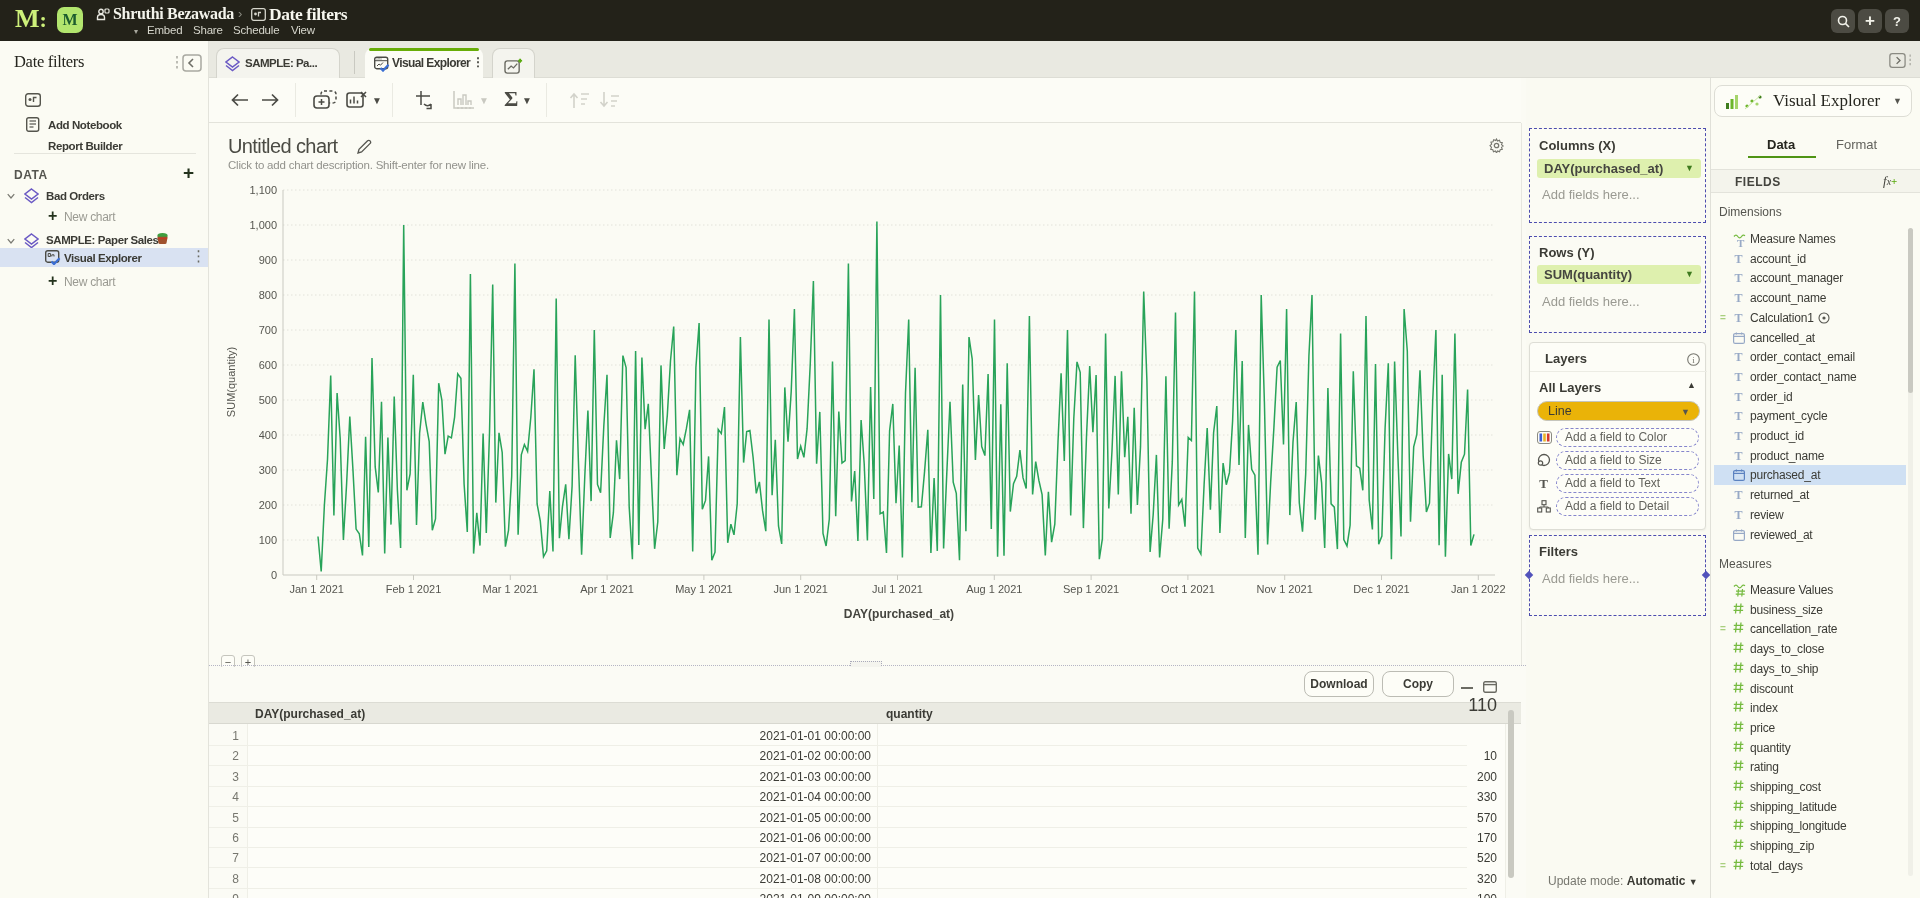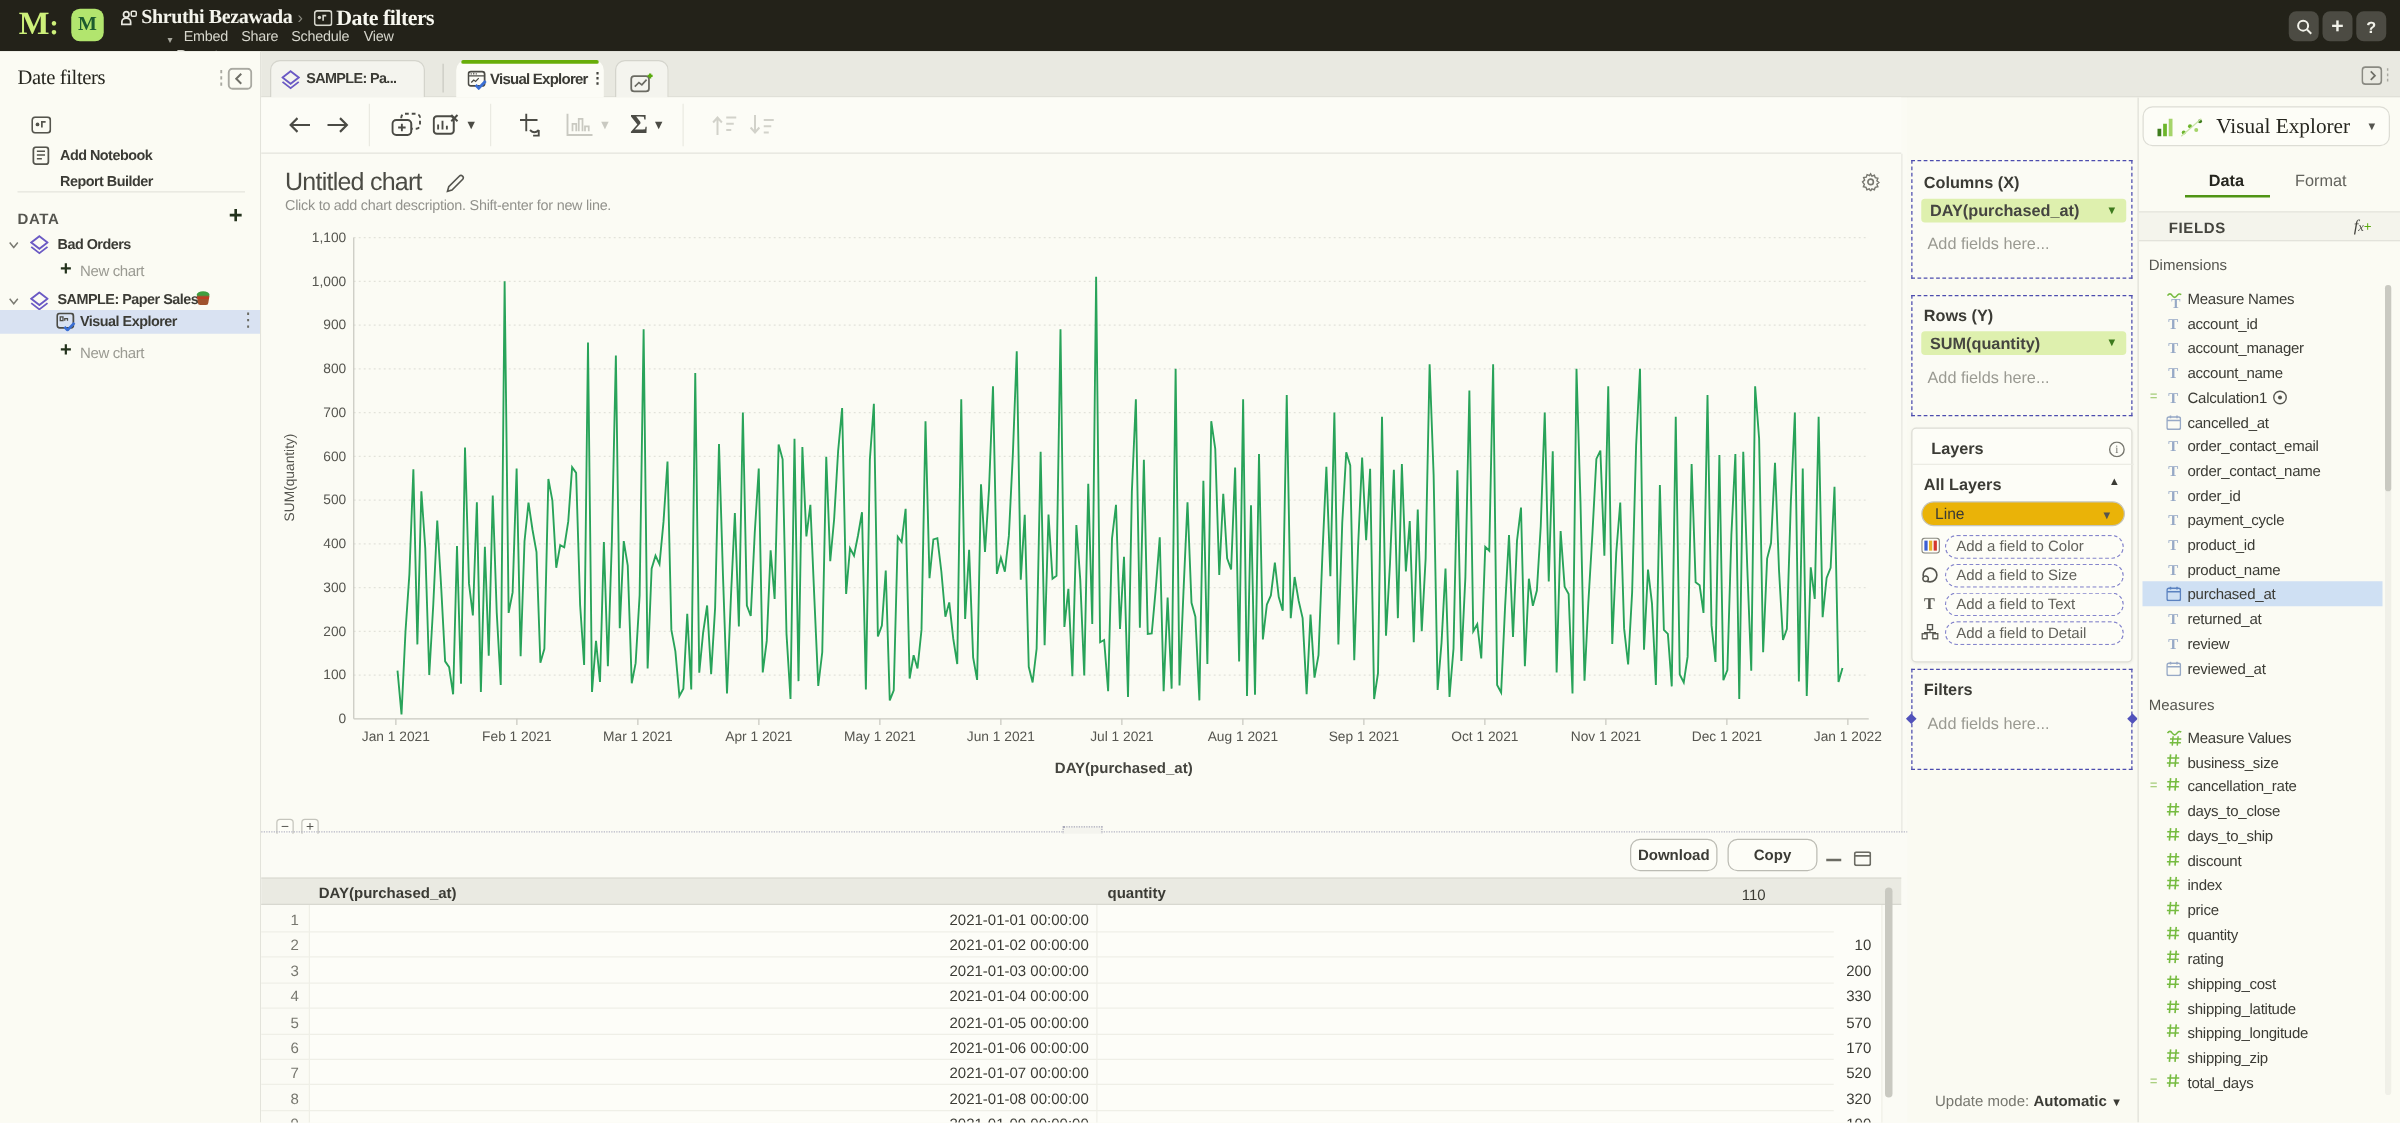--- a/index.html
+++ b/index.html
@@ -302,21 +302,21 @@
       <rect x="0.7" y="0.7" width="12.6" height="10.6" rx="1.5" fill="none" stroke="#6b6b63" stroke-width="1.4"></rect>
       <line x1="0.7" y1="3.6" x2="13.3" y2="3.6" stroke="#6b6b63" stroke-width="1.4"></line>
     </svg>
 
   <div class="abs" style="left:0px;top:624px;width:1312px;height:22px;background:#eaeae2;border-top:1px solid #dcdcd4;border-bottom:1px solid #d8d8d0;"></div>
   <div class="abs" style="left:46px;top:629px;font-size:12px;font-weight:bold;color:#3b3b35;">DAY(purchased_at)</div>
   <div class="abs" style="left:677px;top:629px;font-size:12px;font-weight:bold;color:#3b3b35;">quantity</div>
   <div class="abs" style="left:0px;top:648px;width:1258px;height:20px;border-bottom:1px solid #efefe7;"></div>
   <div class="abs" style="left:10px;top:651px;width:20px;font-size:12px;color:#77776f;text-align:right;">1</div>
   <div class="abs" style="left:400px;top:651px;width:262px;font-size:12px;color:#3b3b35;text-align:right;">2021-01-01 00:00:00</div>
-  <div class="abs" style="left:1100px;top:631px;width:188px;font-size:12px;color:#3b3b35;text-align:center;">110</div>
+  <div class="abs" style="left:1100px;top:617px;width:188px;font-size:18px;color:#3b3b35;text-align:right;">110</div>
   <div class="abs" style="left:0px;top:668px;width:1258px;height:20px;border-bottom:1px solid #efefe7;"></div>
   <div class="abs" style="left:10px;top:671px;width:20px;font-size:12px;color:#77776f;text-align:right;">2</div>
   <div class="abs" style="left:400px;top:671px;width:262px;font-size:12px;color:#3b3b35;text-align:right;">2021-01-02 00:00:00</div>
   <div class="abs" style="left:1100px;top:671px;width:188px;font-size:12px;color:#3b3b35;text-align:right;">10</div>
   <div class="abs" style="left:0px;top:689px;width:1258px;height:20px;border-bottom:1px solid #efefe7;"></div>
   <div class="abs" style="left:10px;top:692px;width:20px;font-size:12px;color:#77776f;text-align:right;">3</div>
   <div class="abs" style="left:400px;top:692px;width:262px;font-size:12px;color:#3b3b35;text-align:right;">2021-01-03 00:00:00</div>
   <div class="abs" style="left:1100px;top:692px;width:188px;font-size:12px;color:#3b3b35;text-align:right;">200</div>
   <div class="abs" style="left:0px;top:709px;width:1258px;height:20px;border-bottom:1px solid #efefe7;"></div>
   <div class="abs" style="left:10px;top:712px;width:20px;font-size:12px;color:#77776f;text-align:right;">4</div>

